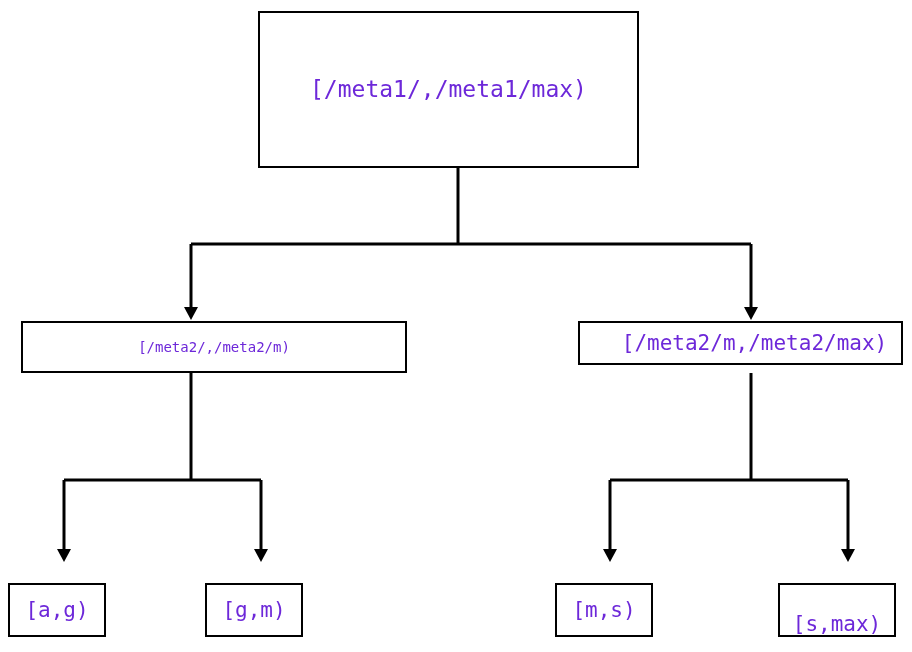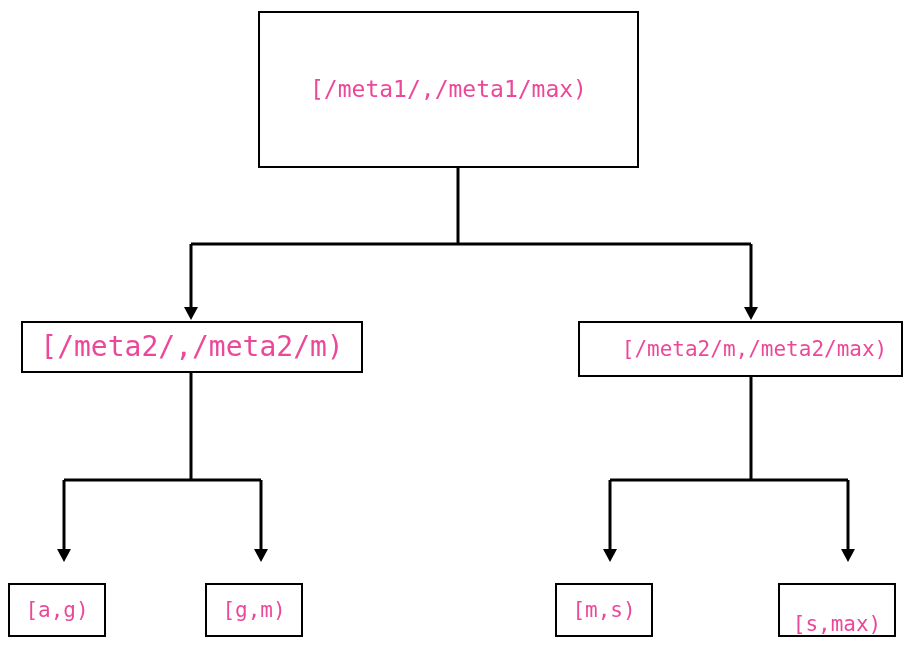--- a/index.html
+++ b/index.html
@@ -24,48 +24,48 @@
     height: 652px;
   }
   .node {
     position: absolute;
     box-sizing: border-box;
     background: #ffffff;
     border: 2px solid #000000;
     display: flex;
     align-items: center;
     justify-content: center;
-    color: #ec4899;
+    color: #6d28d9;
     white-space: pre;
     z-index: 2;
   }
   .node-label {
     display: block;
     line-height: 1;
     letter-spacing: 0px;
   }
   .node-root {
     left: 258px;
     top: 11px;
     width: 381px;
     height: 157px;
     font-size: 23px;
   }
   .node-mid-left {
     left: 21px;
     top: 321px;
-    width: 342px;
+    width: 386px;
     height: 52px;
-    font-size: 28px;
+    font-size: 14px;
   }
   .node-mid-right {
     left: 578px;
     top: 321px;
     width: 325px;
-    height: 56px;
+    height: 44px;
     font-size: 21px;
     padding-left: 28px;
   }
   .node-leaf {
     top: 583px;
     height: 54px;
     font-size: 21px;
   }
   .node-leaf-ag   { left: 8px;   width: 98px; align-items: center; }
   .node-leaf-gm   { left: 205px; width: 98px; }

